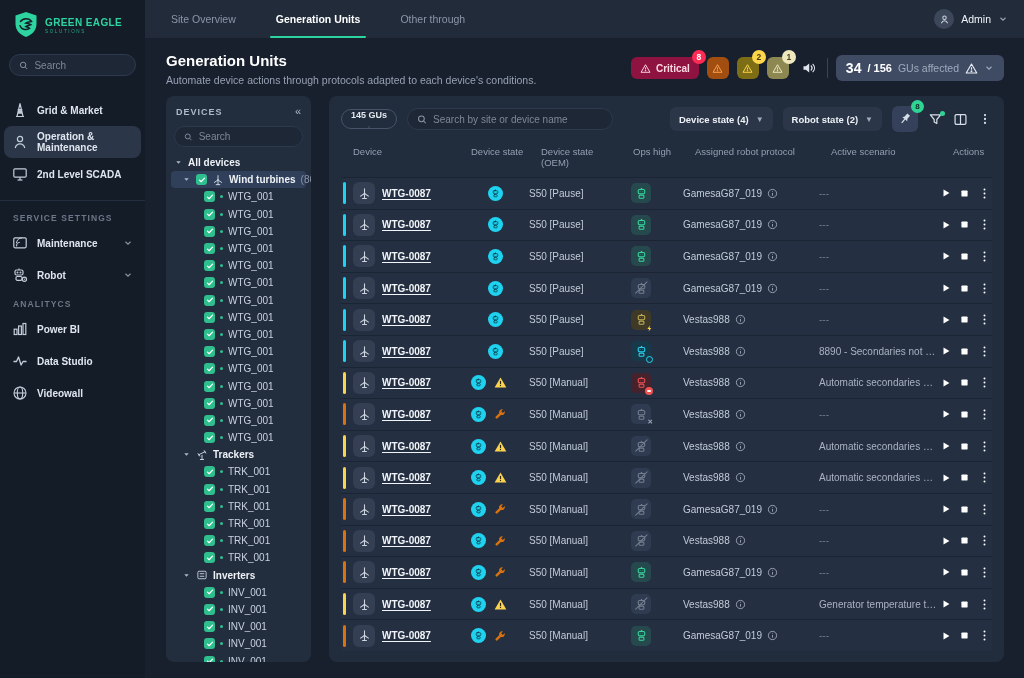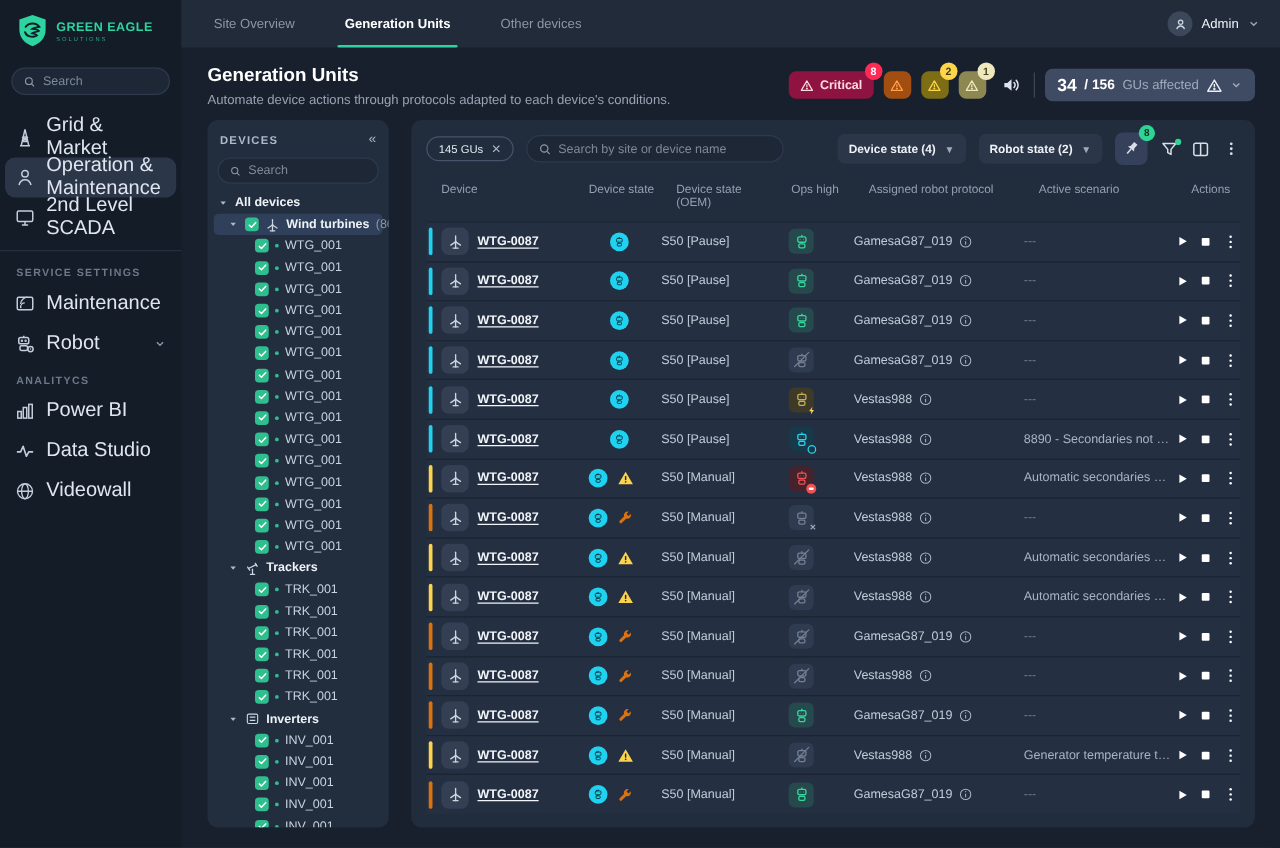--- a/index.html
+++ b/index.html
@@ -10,21 +10,21 @@
 
   
   .sidebar { width:145px; flex-shrink:0; background:#141c28; display:flex; flex-direction:column; }
   .logo { display:flex; align-items:center; gap:6px; padding:11px 8px 9px 13px; }
   .logo-text .brand { color:#2dd4a0; font-size:10px; font-weight:bold; letter-spacing:.4px; }
   .logo-text .brand-sub { color:#2dd4a0; font-size:4.6px; letter-spacing:1.6px; opacity:.75; margin-top:1px; }
   .side-search, .panel-search { display:flex; align-items:center; gap:6px; background:#1d2735; border:1px solid #2d3a4e; border-radius:12px; height:22px; padding:0 9px; margin:6px 9px 10px; }
   .side-search input, .panel-search input { background:transparent; border:none; outline:none; color:#cbd4e1; font-size:10px; width:100%; font-family:inherit; }
   .side-search input::placeholder, .panel-search input::placeholder { color:#7d8999; }
   .nav { padding:8px 0 0; }
-  .nav-item { display:flex; align-items:center; gap:9px; height:32px; padding:0 12px; font-size:16px; font-weight:normal; color:#dfe6ef; cursor:pointer; }
+  .nav-item { display:flex; align-items:center; gap:9px; height:32px; padding:0 12px; font-size:10px; font-weight:bold; color:#dfe6ef; cursor:pointer; }
   .nav-item .ic { width:16px; height:16px; color:#c3cdda; flex-shrink:0; }
   .nav-item.active { background:#2b3649; border-radius:8px; margin:0 4px; padding:0 8px; }
   .nav-item .chev { margin-left:auto; color:#8b96a8; }
   .side-divider { height:1px; background:#232e3f; margin:10px 0 4px; }
   .section-label { font-size:8.5px; letter-spacing:1.1px; color:#6c7788; padding:8px 13px 4px; font-weight:bold; }
 
   
   .main { flex:1; display:flex; flex-direction:column; min-width:0; }
   .topbar { height:38px; background:#212b3a; display:flex; align-items:center; padding:0 16px 0 24px; flex-shrink:0; }
   .tabs { display:flex; gap:36px; height:100%; }
@@ -76,21 +76,21 @@
   .tree-group.sel { background:#31405a; border-radius:4px; }
   .tree-group .cnt { color:#8b96a8; font-weight:normal; }
   .tree-group .gic { color:#cdd6e2; flex-shrink:0; }
   .tree-leaf { padding-left:33px; color:#c9d2df; }
   .cbox { width:11px; height:11px; border-radius:3px; background:#2fbe8e; display:flex; align-items:center; justify-content:center; flex-shrink:0; }
   .gdot { width:3px; height:3px; border-radius:50%; background:#2fbe8e; flex-shrink:0; }
 
   
   .table-panel { flex:1; background:#212c3c; border-radius:8px; padding:10px 12px 0; display:flex; flex-direction:column; min-width:0; overflow:hidden; }
   .toolbar { display:flex; align-items:center; gap:10px; flex-shrink:0; margin-bottom:4px; }
-  .chip { display:flex; align-items:center; gap:6px; border:1px solid #46536b; border-radius:11px; height:20px; padding:0 9px; font-size:9px; font-weight:normal; color:#e2e8f0; cursor:pointer; }
+  .chip { display:flex; align-items:center; gap:6px; border:1px solid #46536b; border-radius:11px; height:20px; padding:0 9px; font-size:9px; font-weight:bold; color:#e2e8f0; cursor:pointer;flex-direction:column; }
   .chip .x { color:#aeb9ca; }
   .tbl-search { width:206px; margin:0; height:22px; }
   .tb-spacer { flex:1; }
   .dd { display:flex; align-items:center; gap:7px; background:#2b3649; border-radius:6px; height:24px; padding:0 9px; font-size:9.5px; font-weight:bold; color:#eef2f7; cursor:pointer; }
   .dd .caret { color:#9fabbd; font-size:8px; }
   .icon-btn { position:relative; color:#d7dee8; cursor:pointer; display:flex; align-items:center; justify-content:center; }
   .pin-btn { width:26px; height:26px; background:#35415b; border-radius:6px; }
   .pin-btn .bub { position:absolute; top:-6px; right:-6px; width:13px; height:13px; border-radius:50%; background:#2fd495; color:#0d2b20; font-size:8px; font-weight:bold; display:flex; align-items:center; justify-content:center; }
   .dot-green { position:absolute; top:-1px; right:-2px; width:5px; height:5px; border-radius:50%; background:#2fd495; }
 
@@ -231,21 +231,21 @@
         <span>Videowall</span>
       </div>
     </nav>
   </aside>
 
   <div class="main">
     <header class="topbar">
       <div class="tabs">
         <div class="tab">Site Overview</div>
         <div class="tab active">Generation Units</div>
-        <div class="tab">Other devices</div>
+        <div class="tab">Other through</div>
       </div>
       <div class="user">
         <span class="avatar">
           <svg width="11" height="11" viewBox="0 0 16 16" fill="none" stroke="currentColor" stroke-width="1.5">
               <circle cx="8" cy="5.5" r="2.5"></circle>
               <path d="M3.5 13.5c.8-2.4 2.4-3.6 4.5-3.6s3.7 1.2 4.5 3.6"></path>
             </svg>
         </span>
         <span class="user-name">Admin</span>
         <svg class="chev" width="10" height="10" viewBox="0 0 16 16" fill="none" stroke="currentColor" stroke-width="1.8">

